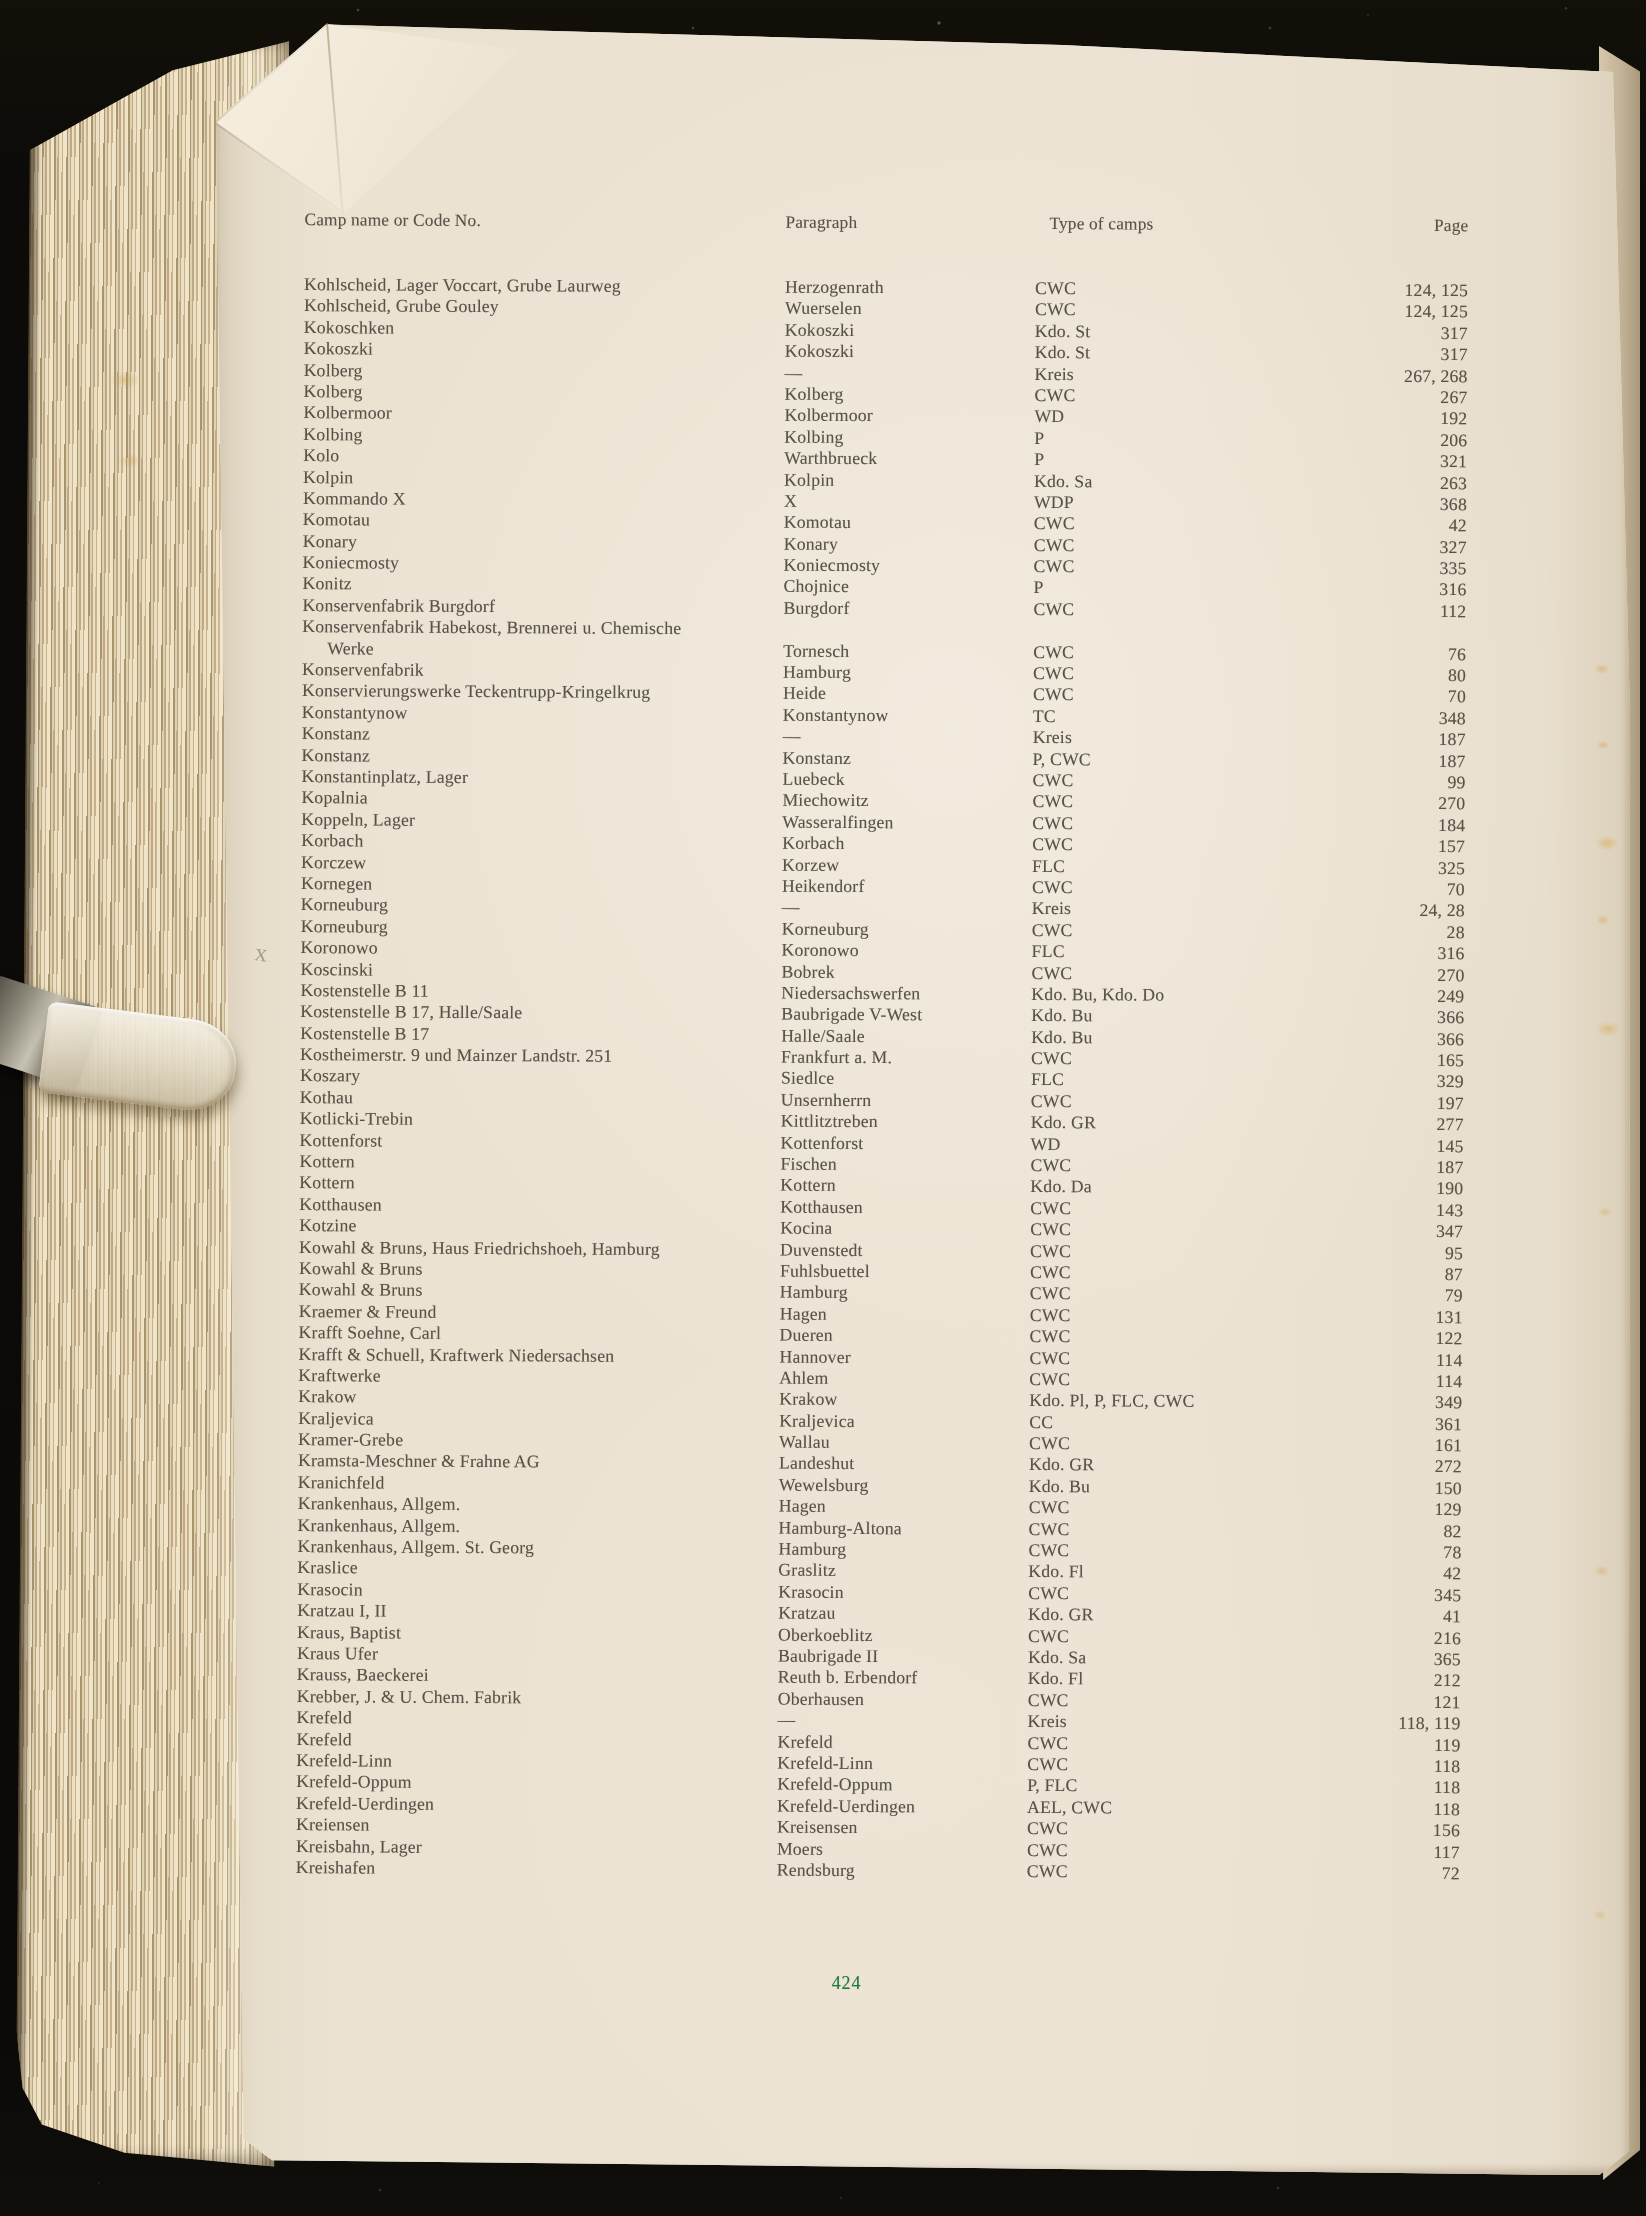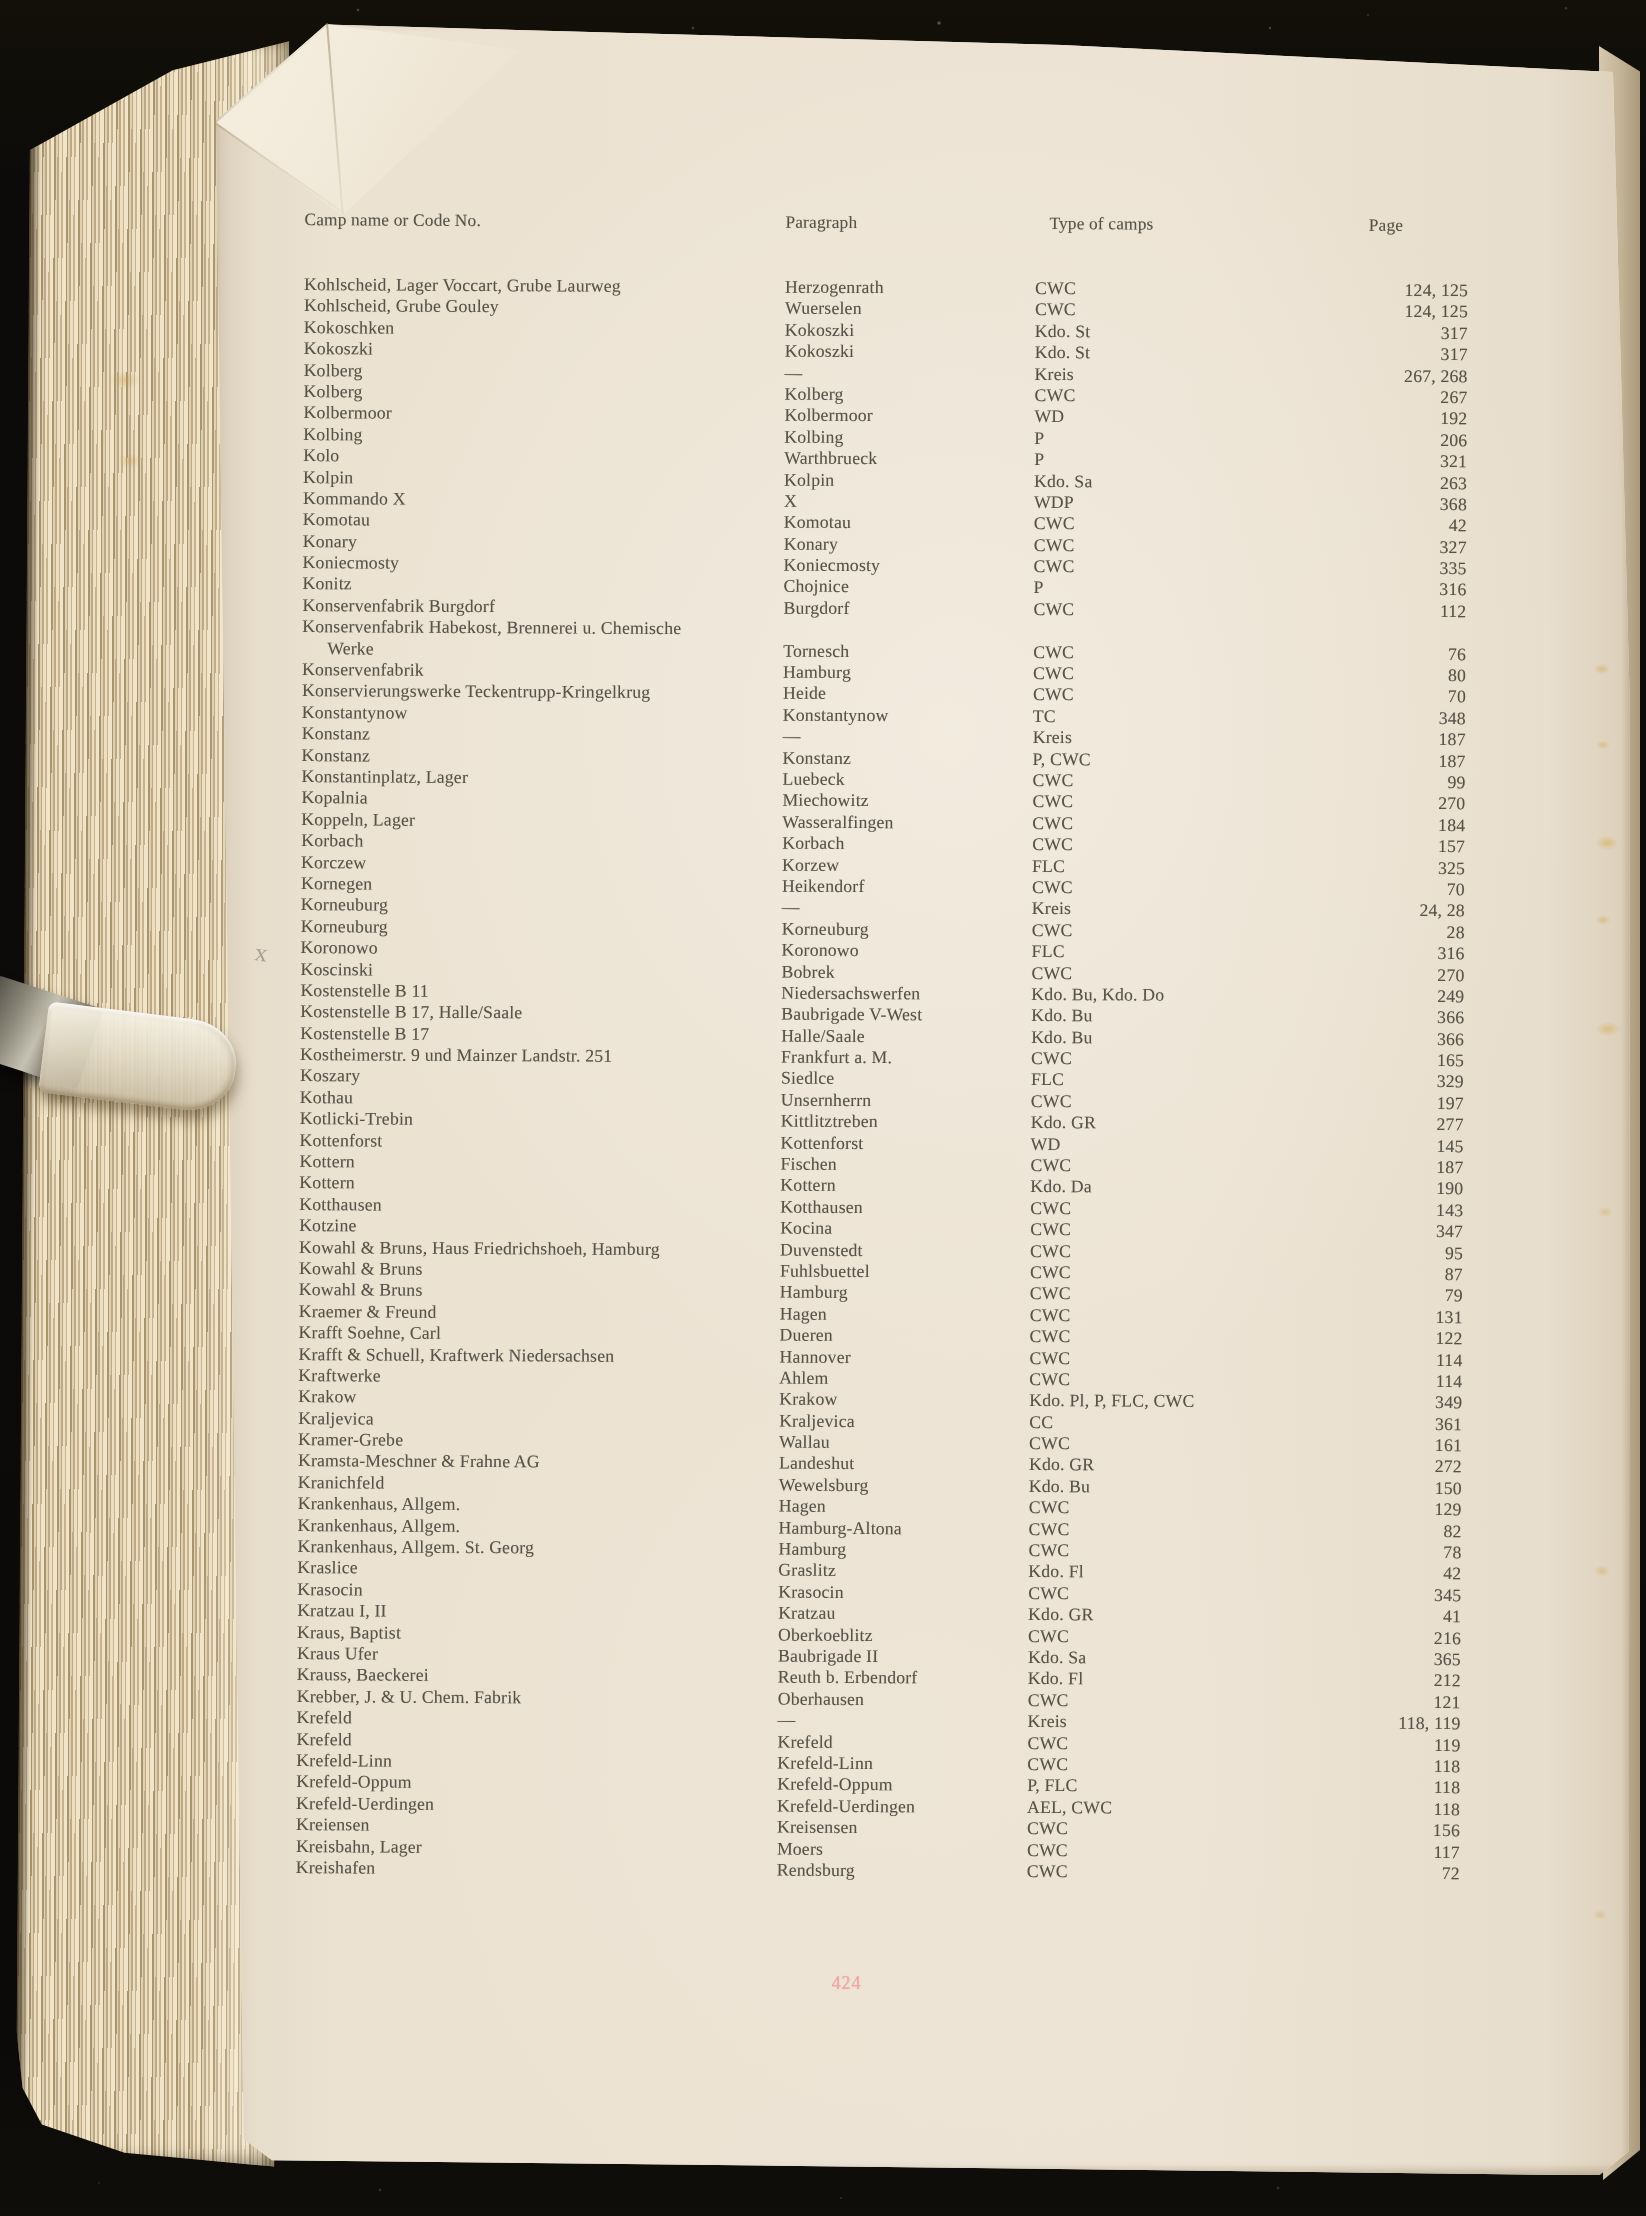--- a/index.html
+++ b/index.html
@@ -128,33 +128,33 @@
     left:277px; top:0; width:1187px; height:2216px; z-index:5;
     transform:rotate(0.3deg); transform-origin:576px 1070px;
     color:#575349; text-shadow:0 0 0.8px rgba(87,83,73,.35);
   }
   .thead {
     position:absolute; top:213px; left:0; width:1187px; box-sizing:border-box;
     display:grid; grid-template-columns:481px 250px 268px 165px; padding-left:23px;
     font-size:17.3px; letter-spacing:0.2px; white-space:nowrap;
   }
   .thead .h-type { padding-left:14px; }
-  .thead .h-page { text-align:center; }
+  .thead .h-page { text-align:right; }
   .rows { position:absolute; top:277px; left:0; width:1187px; }
   .row {
     box-sizing:border-box; display:grid; grid-template-columns:481px 250px 268px 165px;
     padding-left:23px; height:21.4px; line-height:21.4px;
     font-size:17.7px; letter-spacing:0.2px; white-space:nowrap;
   }
   .row .c-page { text-align:right; }
   .row .c-name.indent { padding-left:25px; }
 
   .pagenum {
     left:789px; top:1973px; width:115px; z-index:5; text-align:center;
-    font-size:18px; letter-spacing:0.8px; color:#fca5a5;
+    font-size:18px; letter-spacing:0.8px; color:#15803d;
     text-shadow:0 0 0.8px rgba(87,83,73,.35);
   }
 </style>
 </head>
 <body>
 
 <div class="abs backdrop"></div>
 <div class="abs page-under"></div>
 <div class="abs stack"></div>
 <div class="abs stack-stain"></div>

